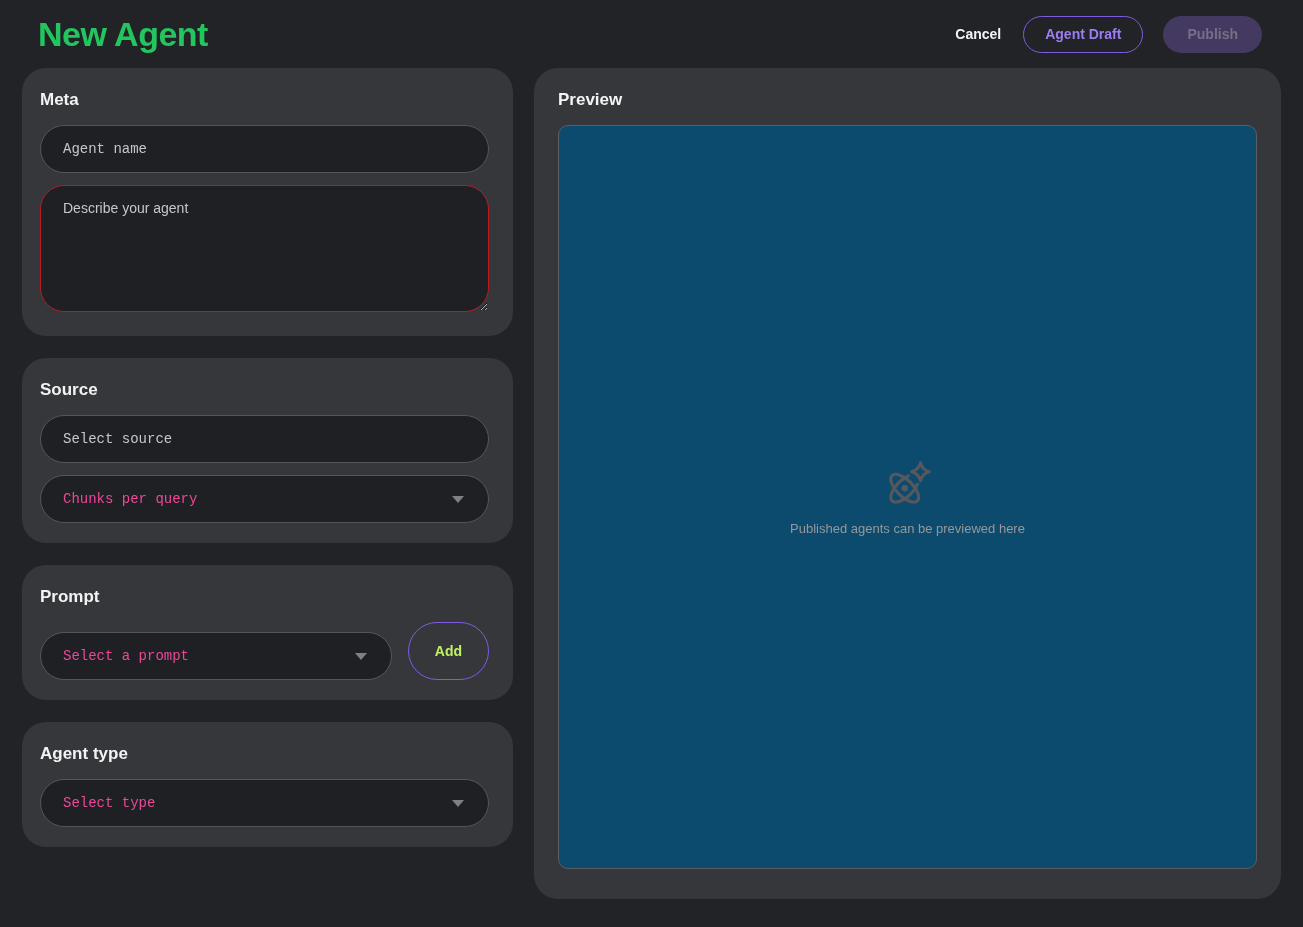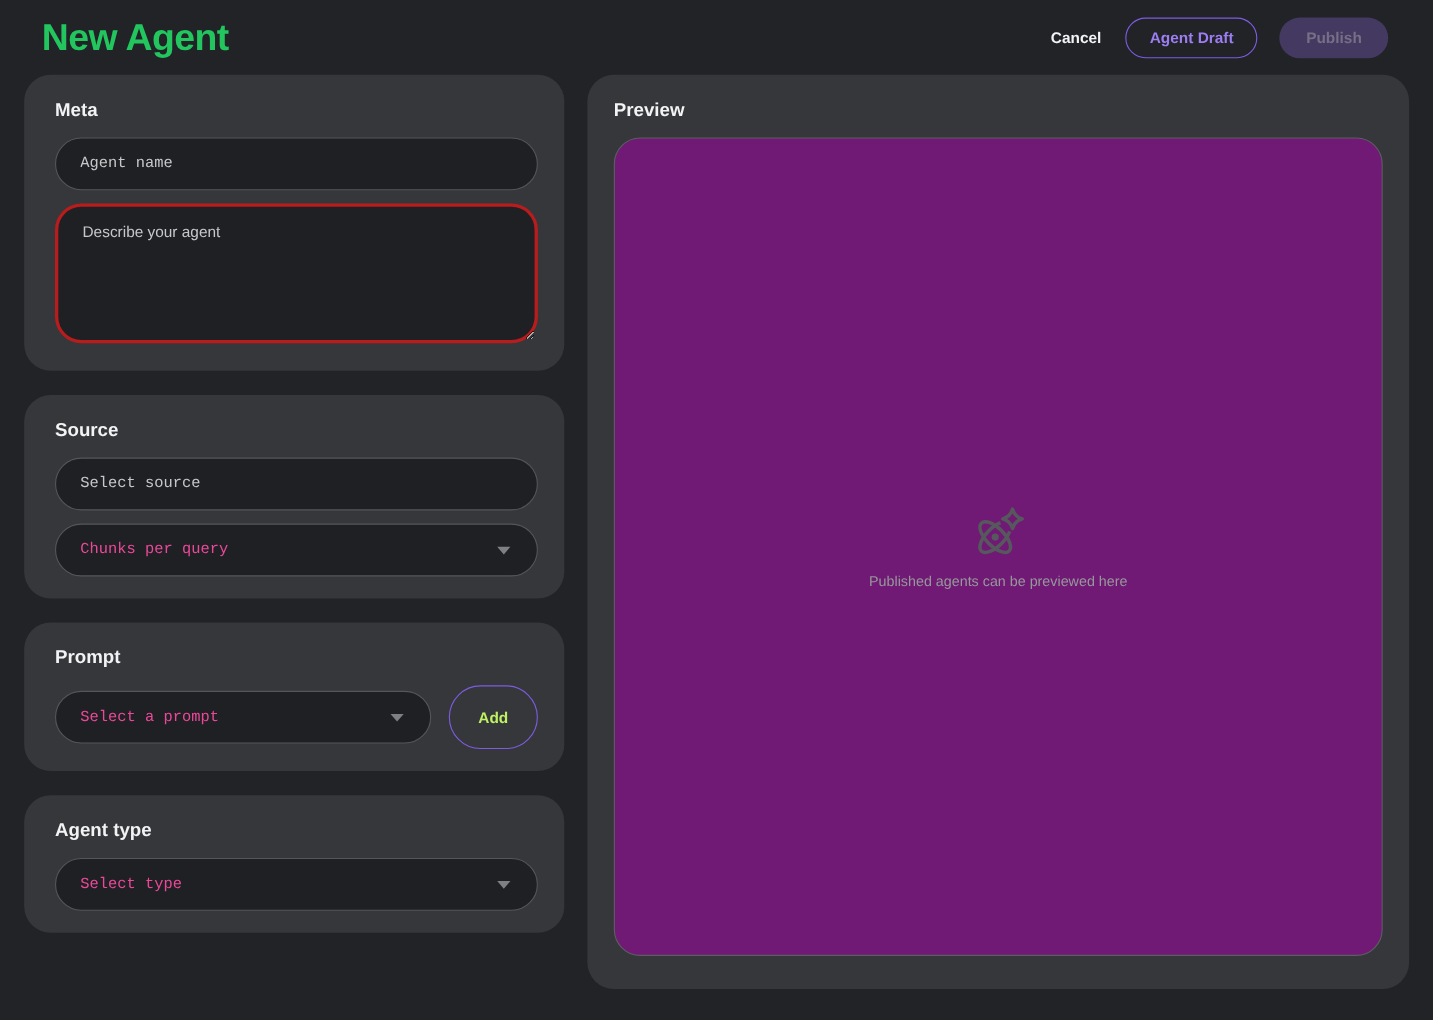--- a/index.html
+++ b/index.html
@@ -73,21 +73,21 @@
     gap: 22px;
   }
   .right-col {
     flex: 1;
     display: flex;
   }
 
   .card {
     background: #36373a;
     border-radius: 24px;
-    padding: 15px 24px 20px 28px;
+    padding: 15px 24px 20px 18px;
   }
   .card-heading {
     font-size: 17px;
     font-weight: 700;
     color: #f2f3f4;
     margin: 7px 0 15px 0;
   }
 
   .field {
     width: 100%;
@@ -104,21 +104,21 @@
     outline: none;
   }
   input.field::placeholder, textarea.area::placeholder { color: #c6c7c9; opacity: 1; }
   .field + .field-wrap, .field-wrap + .field, .field + .field, .field-wrap + .field-wrap { margin-top: 12px; }
 
   textarea.area {
     width: 100%;
     height: 127px;
     margin-top: 12px;
     background: #1e2024;
-    border: 3px solid #b91c1c;
+    border: 1px solid #b91c1c;
     border-radius: 24px;
     color: #c6c7c9;
     font-size: 14px;
     font-family: inherit;
     padding: 14px 22px;
     resize: both;
     outline: none;
   }
 
   .select {
@@ -130,21 +130,21 @@
     width: 0; height: 0;
     border-left: 6px solid transparent;
     border-right: 6px solid transparent;
     border-top: 7px solid #7e8084;
     margin-right: 2px;
   }
 
   .prompt-row {
     display: flex;
     gap: 16px;
-    align-items: center;
+    align-items: flex-end;
   }
   .prompt-row .select { flex: 1; }
   .btn-add {
     flex: 0 0 auto;
     height: 58px;
     padding: 0 26px;
     border: 1.5px solid #7d5ce0;
     border-radius: 999px;
     color: #bef264;
     font-size: 14px;
@@ -153,23 +153,23 @@
 
   
   .preview-card {
     flex: 1;
     display: flex;
     flex-direction: column;
     padding: 15px 24px 30px 24px;
   }
   .preview-area {
     flex: 1;
-    background: #701a75;
+    background: #0c4a6e;
     border: 1px solid #5c5e62;
-    border-radius: 24px;
+    border-radius: 10px;
     display: flex;
     flex-direction: column;
     align-items: center;
     justify-content: center;
     gap: 10px;
   }
   .empty-text {
     font-size: 13px;
     color: #96989b;
   }

